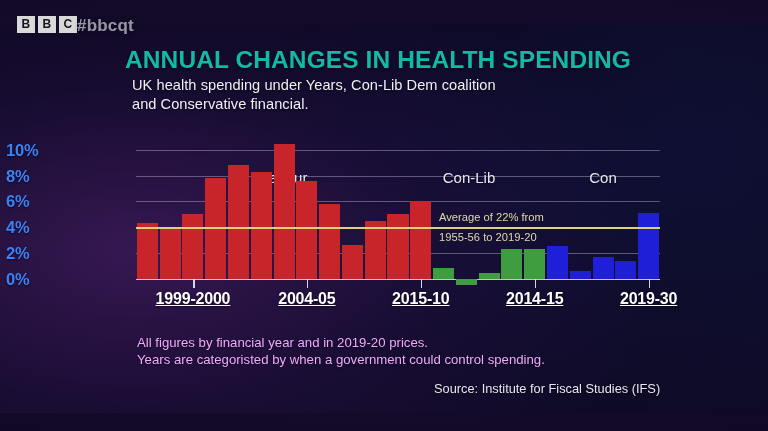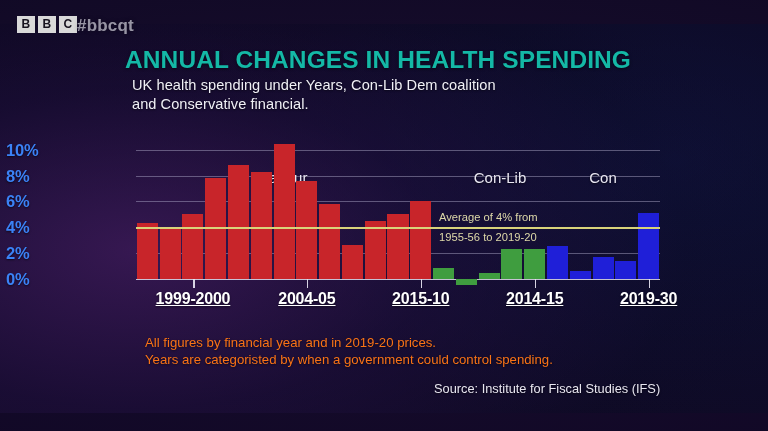--- a/index.html
+++ b/index.html
@@ -147,21 +147,21 @@
   .annot {
     position:absolute; z-index:8;
     font:400 11.2px/15.5px "Liberation Sans", sans-serif;
     color:#ddd8a8; white-space:nowrap;
   }
 
   
   .foot {
     position:absolute; left:137px; top:334px; z-index:30;
     font:400 13.2px/17px "Liberation Sans", sans-serif;
-    color:#f97316; text-shadow:0 1px 2px rgba(0,0,0,.5);margin-left:8px;
+    color:#f0abfc; text-shadow:0 1px 2px rgba(0,0,0,.5);
   }
   .source {
     position:absolute; left:434px; top:381px; z-index:30;
     font:400 12.8px/16px "Liberation Sans", sans-serif;
     color:#e8e6f0; text-shadow:0 1px 2px rgba(0,0,0,.5);
   }
 </style>
 </head>
 <body>
 
@@ -230,23 +230,23 @@
     <div class="xlab" style="left: 192.957px; top: 289.571px;">1999-2000</div>
     <div class="tick" style="left: 306.87px; top: 278.571px;"></div>
     <div class="xlab" style="left: 306.87px; top: 289.571px;">2004-05</div>
     <div class="tick" style="left: 420.783px; top: 278.571px;"></div>
     <div class="xlab" style="left: 420.783px; top: 289.571px;">2015-10</div>
     <div class="tick" style="left: 534.696px; top: 278.571px;"></div>
     <div class="xlab" style="left: 534.696px; top: 289.571px;">2014-15</div>
     <div class="tick" style="left: 648.609px; top: 278.571px;"></div>
     <div class="xlab" style="left: 648.609px; top: 289.571px;">2019-30</div>
     <div class="era" style="left: 284.087px; top: 170px;">Labour</div>
-    <div class="era" style="left: 500px; top: 170px;">Con-Lib</div>
+    <div class="era" style="left: 469px; top: 170px;">Con-Lib</div>
     <div class="era" style="left: 603.043px; top: 170px;">Con</div>
-    <div class="annot" style="left: 439px; top: 210.143px;">Average of 4% from</div>
+    <div class="annot" style="left: 439px; top: 210.143px;">Average of 22% from</div>
     <div class="annot" style="left: 439px; top: 230.143px;">1955-56 to 2019-20</div>
   </div>
 
 <div class="foot">
   <div>All figures by financial year and in 2019-20 prices.</div>
   <div>Years are categoristed by when a government could control spending.</div>
 </div>
 <div class="source">Source: Institute for Fiscal Studies (IFS)</div>
 
 </body></html>

